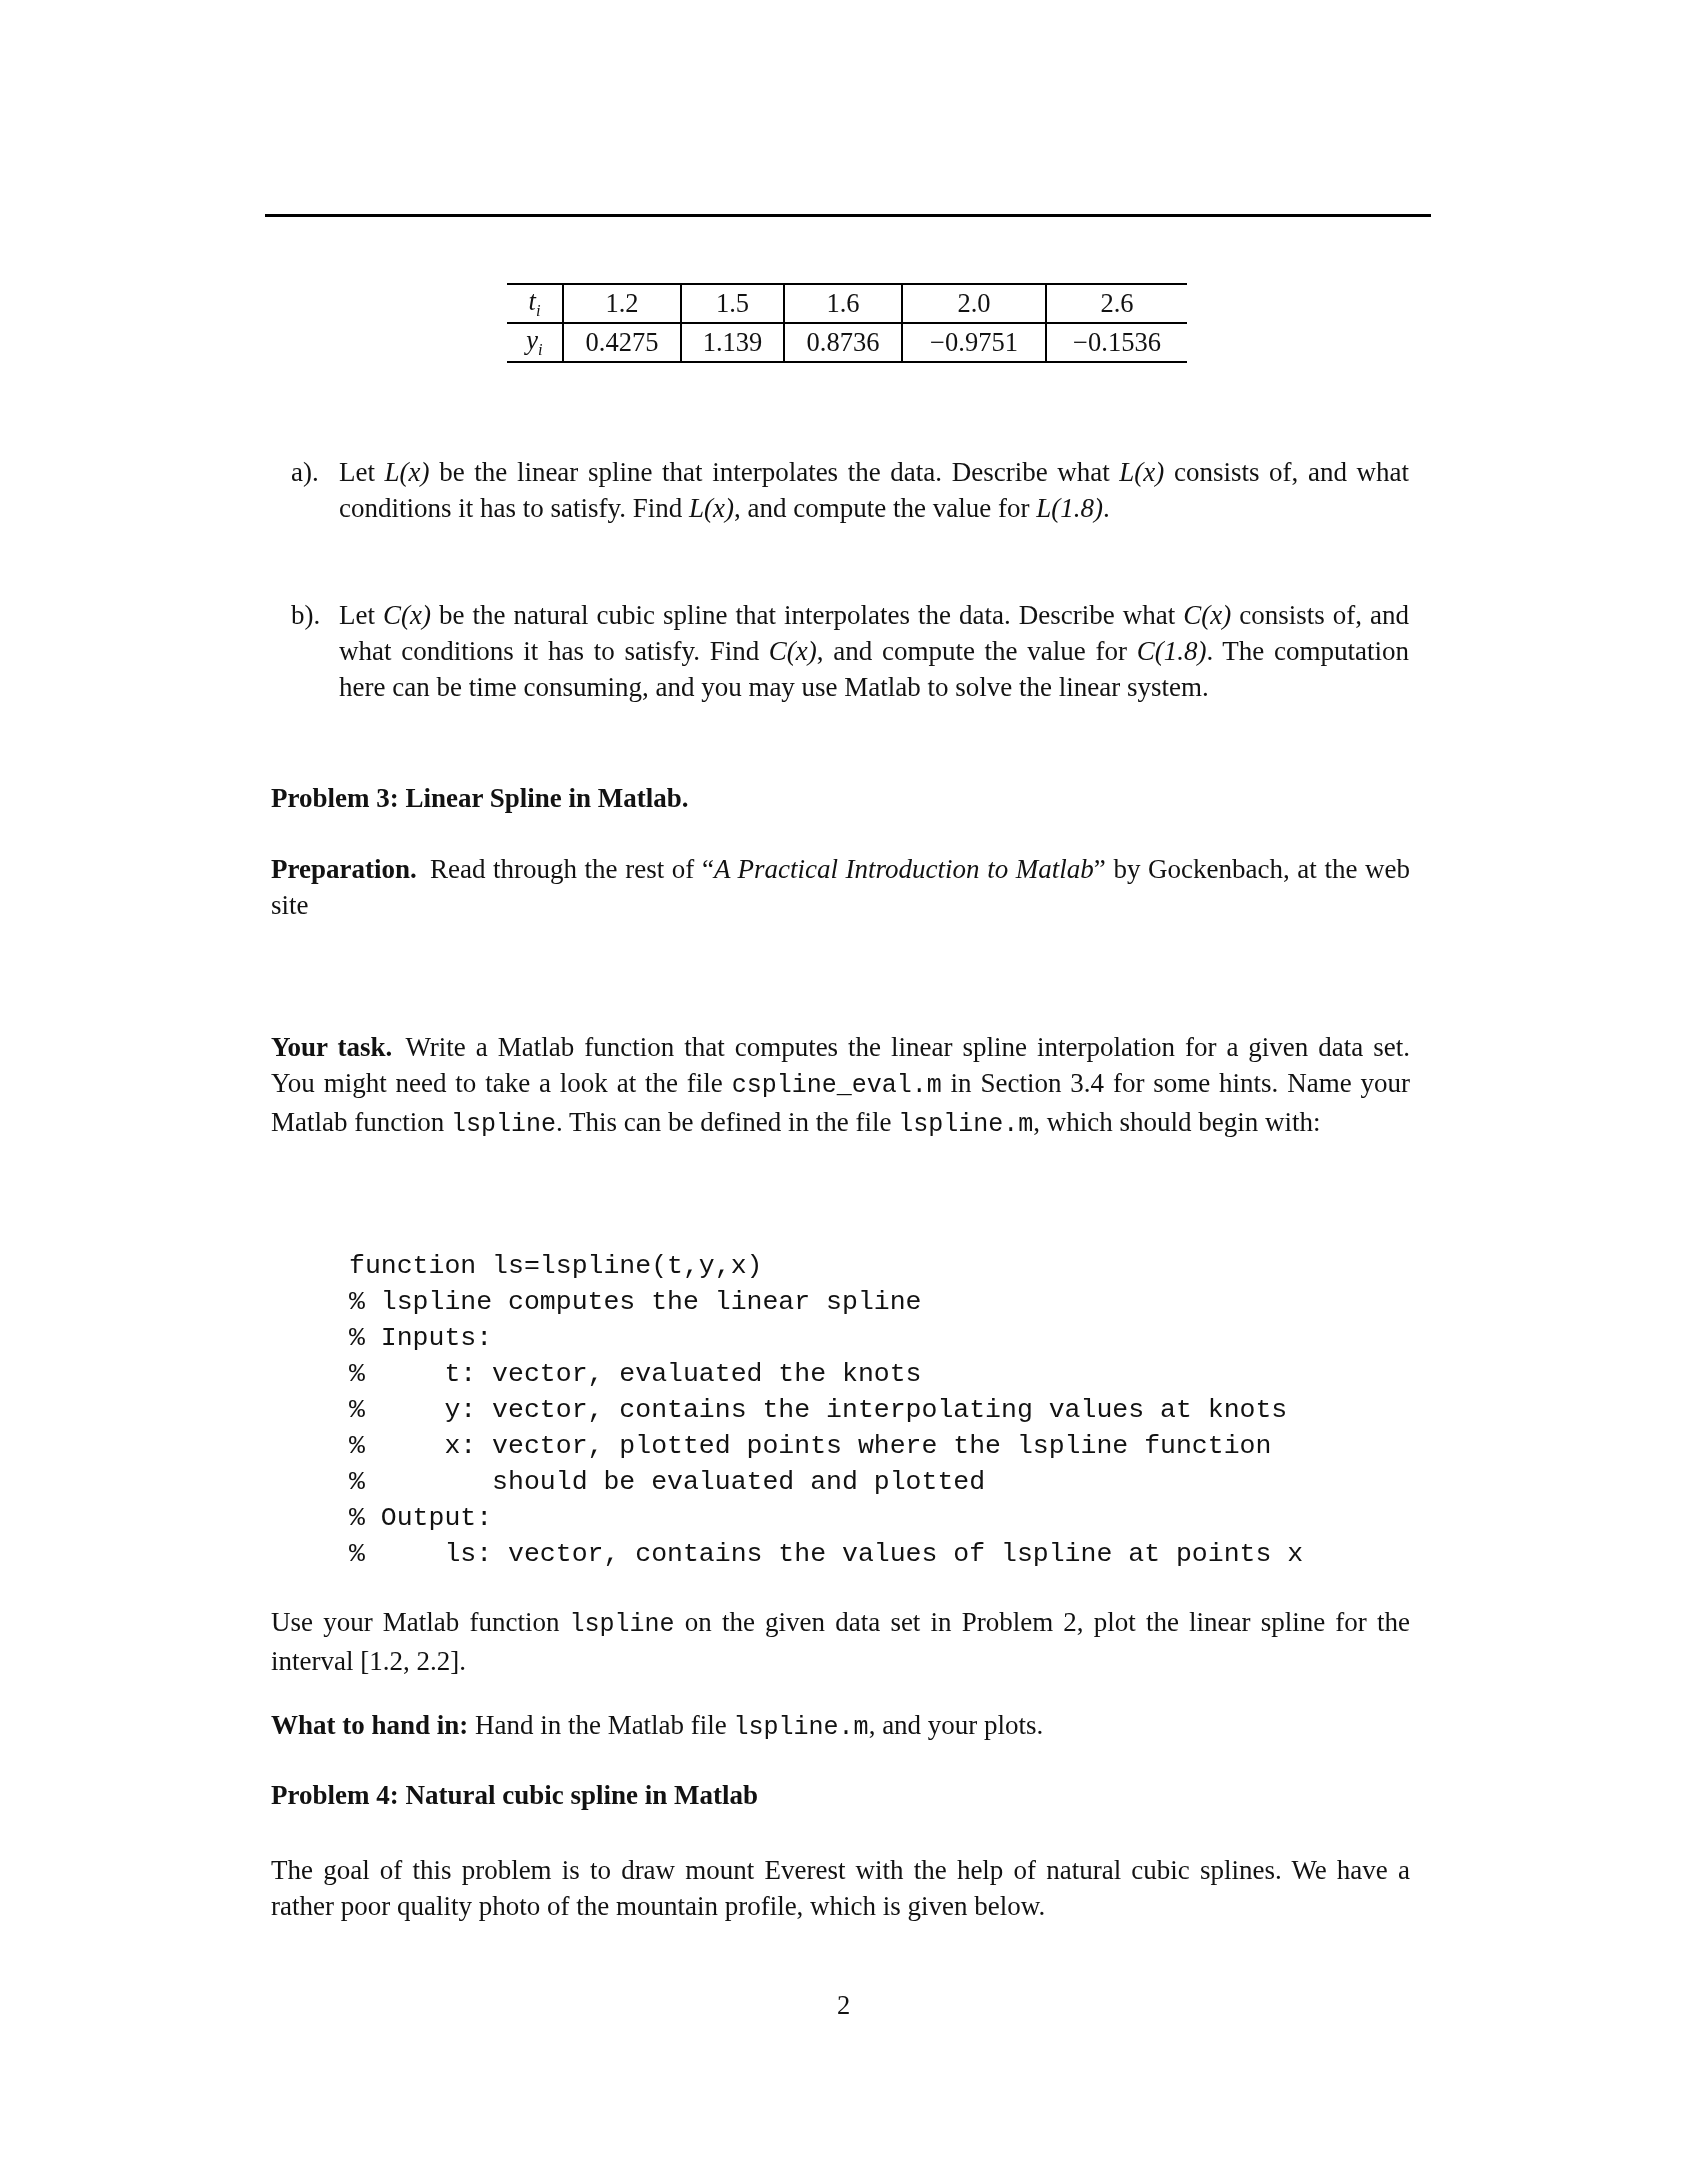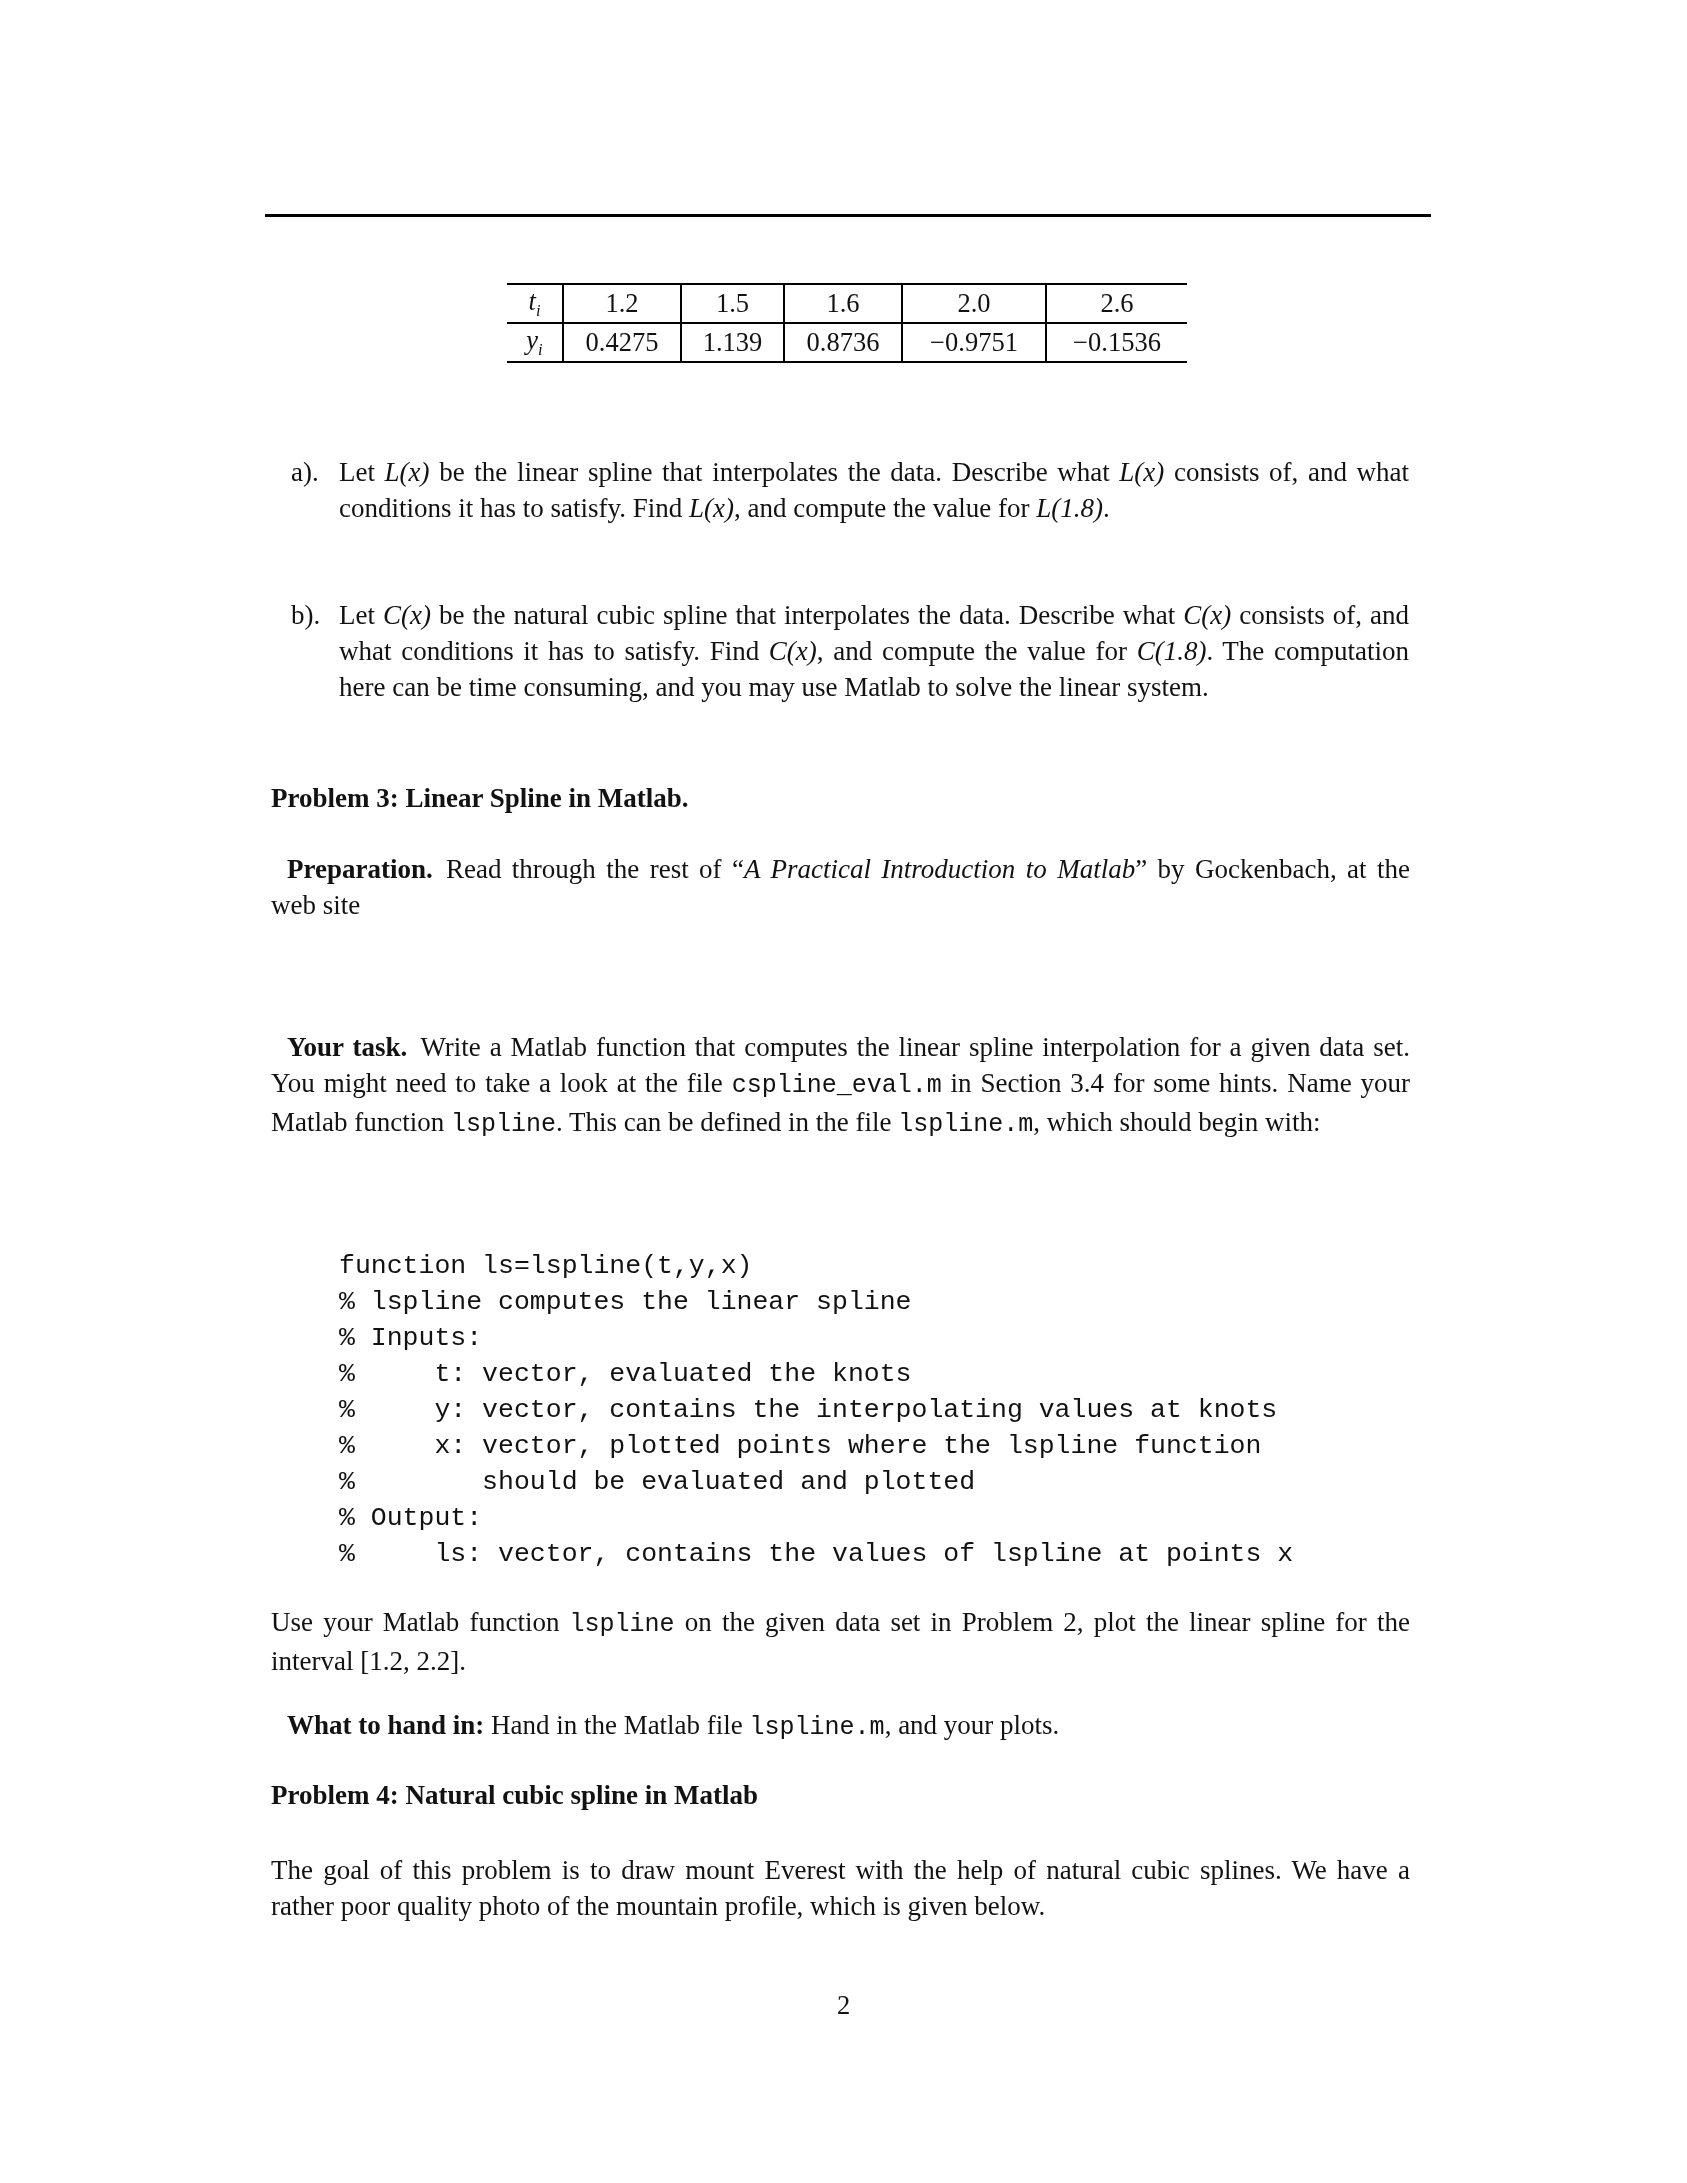--- a/index.html
+++ b/index.html
@@ -40,30 +40,30 @@
     position:absolute;left:291px;width:1119px;
     font-size:27px;line-height:36px;
   }
   .ilabel{position:absolute;left:0;top:0;}
   .itext{margin-left:48px;width:1070px;text-align:justify;}
   .heading{
     position:absolute;left:271px;
     font-size:27px;font-weight:bold;line-height:38px;
     white-space:nowrap;
   }
-  .blabel{font-weight:bold;margin-right:13.2px;margin-left:16px;}
+  .blabel{font-weight:bold;margin-right:13.2px;}
   .m{font-family:"Liberation Mono", monospace;font-size:25px;}
   .it{font-style:italic;}
   .urlline{
     position:absolute;left:271px;top:933px;
     font-family:"Liberation Mono", monospace;font-size:26.5px;
     white-space:pre;
   }
   .codeblock{
-    position:absolute;left:339px;top:1248px;
+    position:absolute;left:349px;top:1248px;
     font-family:"Liberation Mono", monospace;font-size:26.5px;
     line-height:36px;
   }
   .codeline{white-space:pre;}
   .pagenum{
     position:absolute;left:0;top:1990px;width:1687px;
     text-align:center;font-size:26.5px;
   }
 </style>
 </head>

